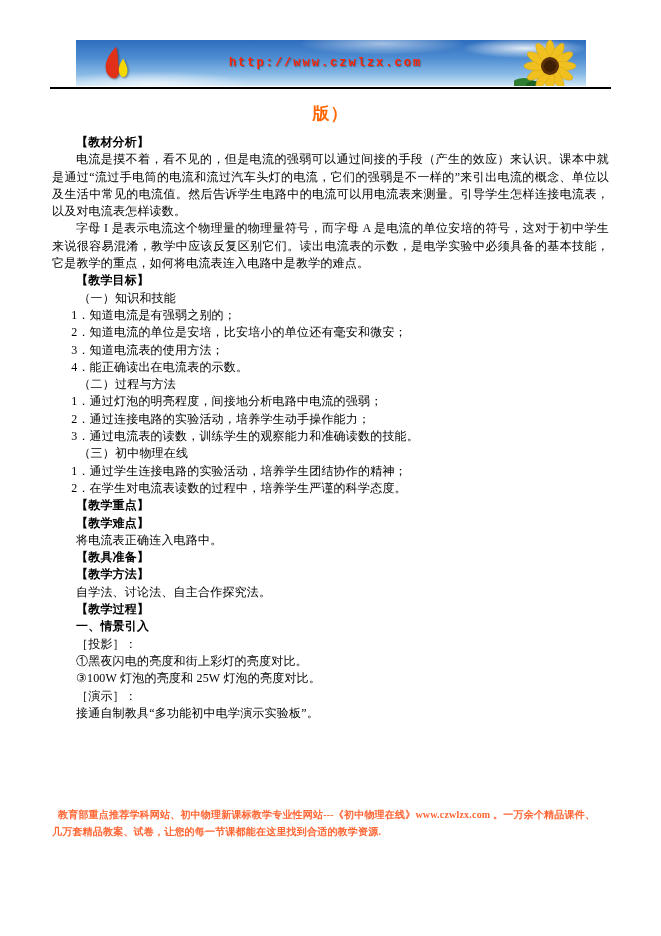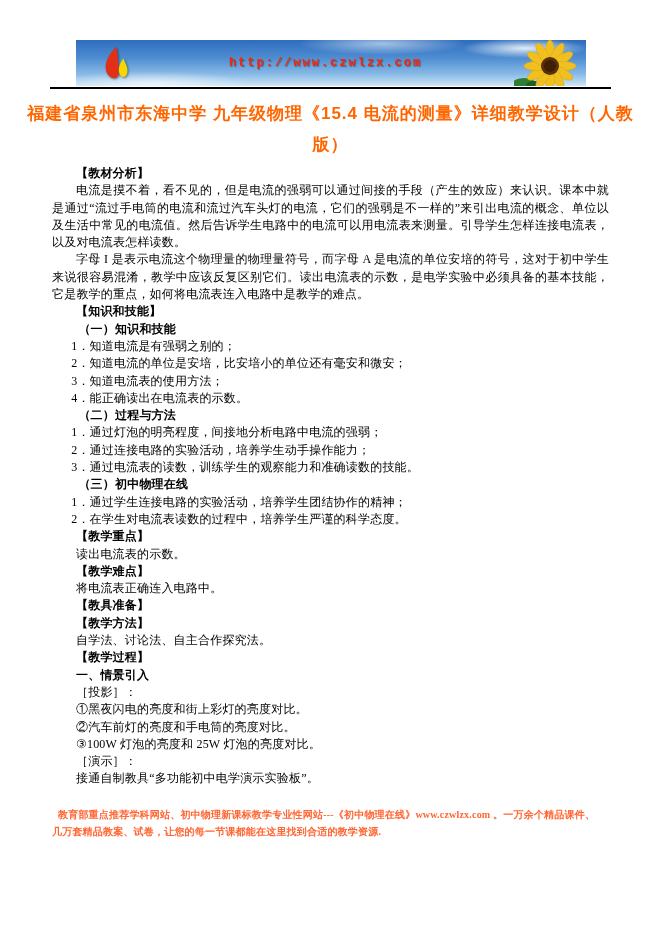--- a/index.html
+++ b/index.html
@@ -37,21 +37,21 @@
     line-height:31px;letter-spacing:1px;
     font-family:"Liberation Sans","DejaVu Sans",sans-serif;
   }
   
   .content{
     margin-top:5px;padding:0 52px;font-size:12px;line-height:17.3px;
     letter-spacing:.2px;
   }
   .bl{min-height:17.3px;}
   .bl.h{font-weight:bold;padding-left:2em;}
-  .bl.sub{font-weight:bold;padding-left:2.2em;}
+  .bl.sub{font-weight:normal;padding-left:2.2em;}
   .bl.sec{font-weight:bold;padding-left:2em;}
   .bl.item{padding-left:1.6em;}
   .bl.line{padding-left:2em;white-space:nowrap;}
   .bl.para{text-indent:2em;text-align:justify;}
   
   .footer{
     position:absolute;left:52px;right:26px;top:806px;
     font-size:10px;line-height:17px;font-weight:bold;letter-spacing:.2px;
   }
   .footer .l1{padding-left:.6em;}
@@ -89,53 +89,50 @@
         </g>
         <circle r="9" fill="#5a3008"></circle>
         <circle r="6" fill="#3f2005"></circle>
       </g>
     </svg>
   </div>
 
   <div class="rule"></div>
 
   <div class="doc-title" style="color: rgb(255, 102, 0);">
-    <div>福建省泉州市东海中学 九年级物理《15.4 电流的测量》详细教学设计（人教</div>
     <div>版）</div>
   </div>
 
   <div class="content">
       <div class="bl h">【教材分析】</div>
       <div class="bl para">电流是摸不着，看不见的，但是电流的强弱可以通过间接的手段（产生的效应）来认识。课本中就是通过“流过手电筒的电流和流过汽车头灯的电流，它们的强弱是不一样的”来引出电流的概念、单位以及生活中常见的电流值。然后告诉学生电路中的电流可以用电流表来测量。引导学生怎样连接电流表，以及对电流表怎样读数。</div>
       <div class="bl para">字母 I 是表示电流这个物理量的物理量符号，而字母 A 是电流的单位安培的符号，这对于初中学生来说很容易混淆，教学中应该反复区别它们。读出电流表的示数，是电学实验中必须具备的基本技能，它是教学的重点，如何将电流表连入电路中是教学的难点。</div>
-      <div class="bl h">【知识和技能】</div>
+      <div class="bl h">【教学目标】</div>
       <div class="bl sub">（一）知识和技能</div>
       <div class="bl item">1．知道电流是有强弱之别的；</div>
       <div class="bl item">2．知道电流的单位是安培，比安培小的单位还有毫安和微安；</div>
       <div class="bl item">3．知道电流表的使用方法；</div>
       <div class="bl item">4．能正确读出在电流表的示数。</div>
       <div class="bl sub">（二）过程与方法</div>
       <div class="bl item">1．通过灯泡的明亮程度，间接地分析电路中电流的强弱；</div>
       <div class="bl item">2．通过连接电路的实验活动，培养学生动手操作能力；</div>
       <div class="bl item">3．通过电流表的读数，训练学生的观察能力和准确读数的技能。</div>
       <div class="bl sub">（三）初中物理在线</div>
       <div class="bl item">1．通过学生连接电路的实验活动，培养学生团结协作的精神；</div>
       <div class="bl item">2．在学生对电流表读数的过程中，培养学生严谨的科学态度。</div>
       <div class="bl h">【教学重点】</div>
-      <div class="bl line">读出电流表的示数。</div>
       <div class="bl h">【教学难点】</div>
       <div class="bl line">将电流表正确连入电路中。</div>
       <div class="bl h">【教具准备】</div>
       <div class="bl h">【教学方法】</div>
       <div class="bl line">自学法、讨论法、自主合作探究法。</div>
       <div class="bl h">【教学过程】</div>
       <div class="bl sec">一、情景引入</div>
       <div class="bl line">［投影］：</div>
       <div class="bl line">①黑夜闪电的亮度和街上彩灯的亮度对比。</div>
-      <div class="bl line">②汽车前灯的亮度和手电筒的亮度对比。</div>
       <div class="bl line">③100W 灯泡的亮度和 25W 灯泡的亮度对比。</div>
       <div class="bl line">［演示］：</div>
       <div class="bl line">接通自制教具“多功能初中电学演示实验板”。</div>
     </div>
 
   <div class="footer" style="color: rgb(255, 102, 51);">
     <div class="l1">教育部重点推荐学科网站、初中物理新课标教学专业性网站---《初中物理在线》www.czwlzx.com 。一万余个精品课件、</div>
     <div class="l2">几万套精品教案、试卷，让您的每一节课都能在这里找到合适的教学资源.</div>
   </div>
 

